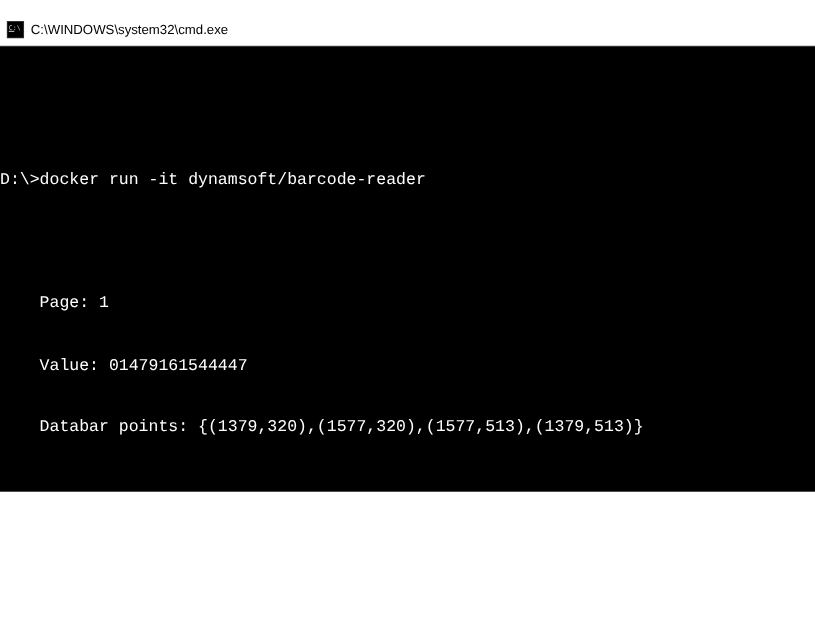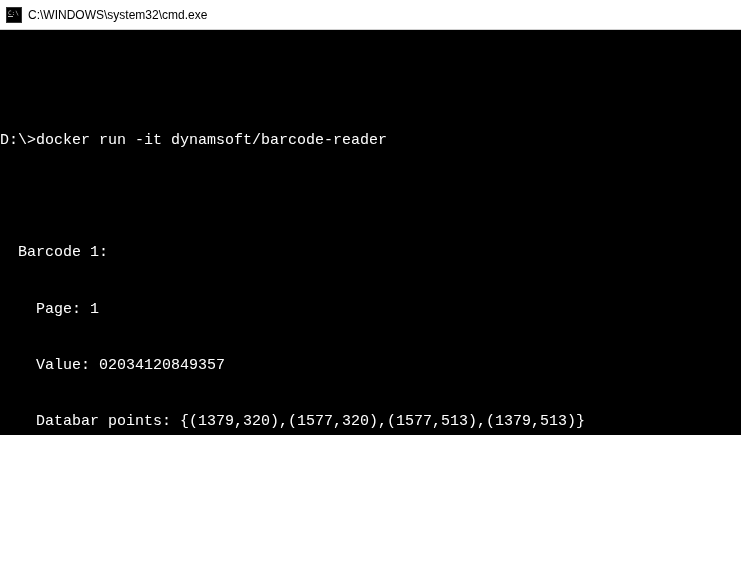--- a/index.html
+++ b/index.html
@@ -14,40 +14,41 @@
       font-family: "Segoe UI", Tahoma, sans-serif;
       overflow: hidden;
     }
     .title-bar {
       height: 30px;
       background: #ffffff;
       display: flex;
       align-items: center;
       padding: 0 6px;
       border-bottom: 1px solid #d0d0d0;
+      margin-top: 12px;
     }
     .title-bar .app-icon {
       width: 16px;
       height: 16px;
       margin-right: 6px;
       display: flex;
       align-items: center;
       justify-content: center;
     }
     .title-bar .title-text {
       font-size: 12px;
       color: #000;
     }
     .terminal {
       background: #000000;
       color: #ffffff;
       font-family: Consolas, "Courier New", monospace;
       font-size: 15px;
       line-height: 1.25;
-      padding: 8px 0 0 0;
+      padding: 19px 0 0 0;
       height: 405px;
       overflow: hidden;
       white-space: pre;
     }
     .prompt-line {
       display: block;
     }
     .barcode-block {
       display: block;
     }
@@ -70,23 +71,22 @@
     </svg>
   </span>
   <span class="title-text">C:\WINDOWS\system32\cmd.exe</span>
 </div>
 
 <div class="terminal">
   <div class="blank-line"></div>
   <div class="prompt-line"><span>D:\&gt;</span><span>docker run -it dynamsoft/barcode-reader</span></div>
 
   <div class="barcode-block">
-    <div class="indent-1">Barcode 1:</div>
     <div class="indent-2">Page: 1</div>
-    <div class="indent-2">Value: 02034120849357</div>
+    <div class="indent-2">Value: 01479161544447</div>
     <div class="indent-2">Databar points: {(1379,320),(1577,320),(1577,513),(1379,513)}</div>
   </div>
   <div class="blank-line"></div>
 
   
   
 
   
   
 

